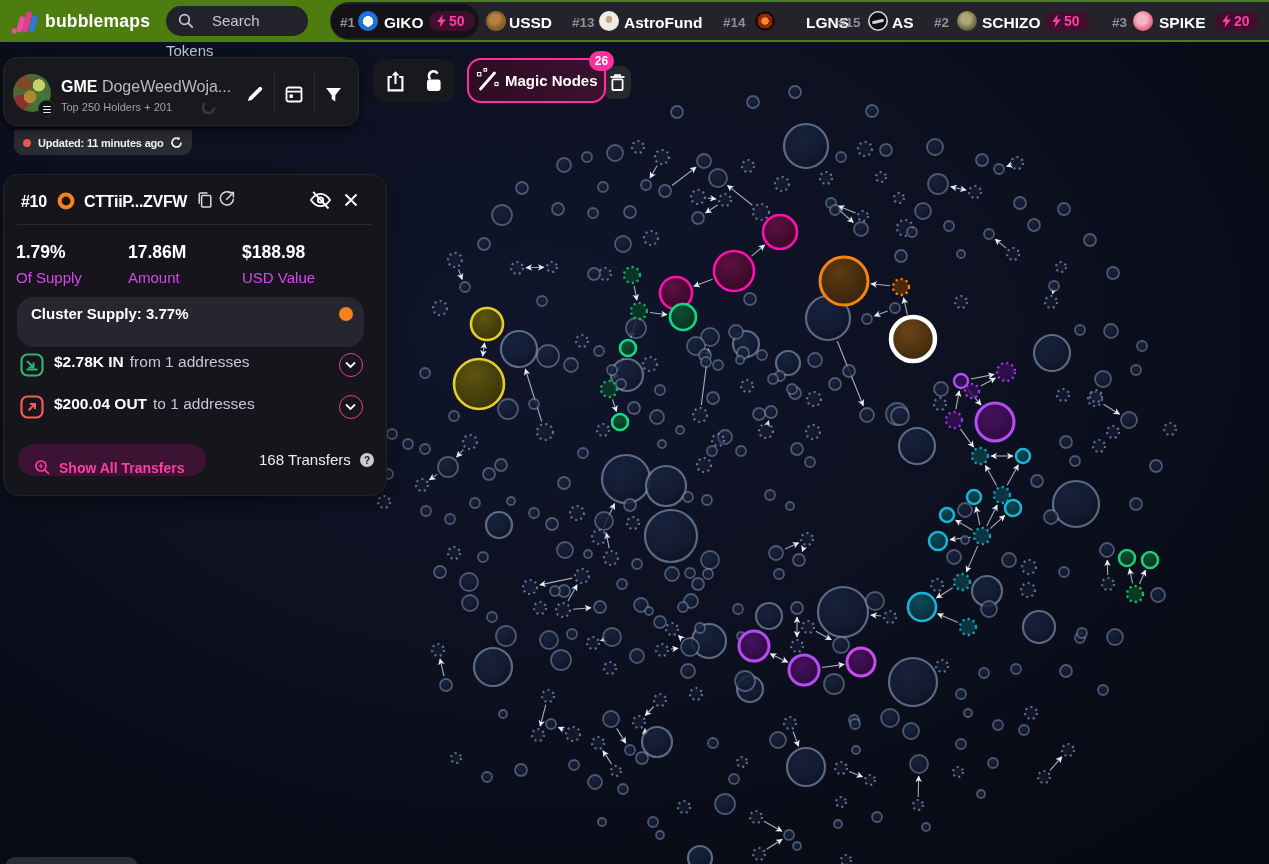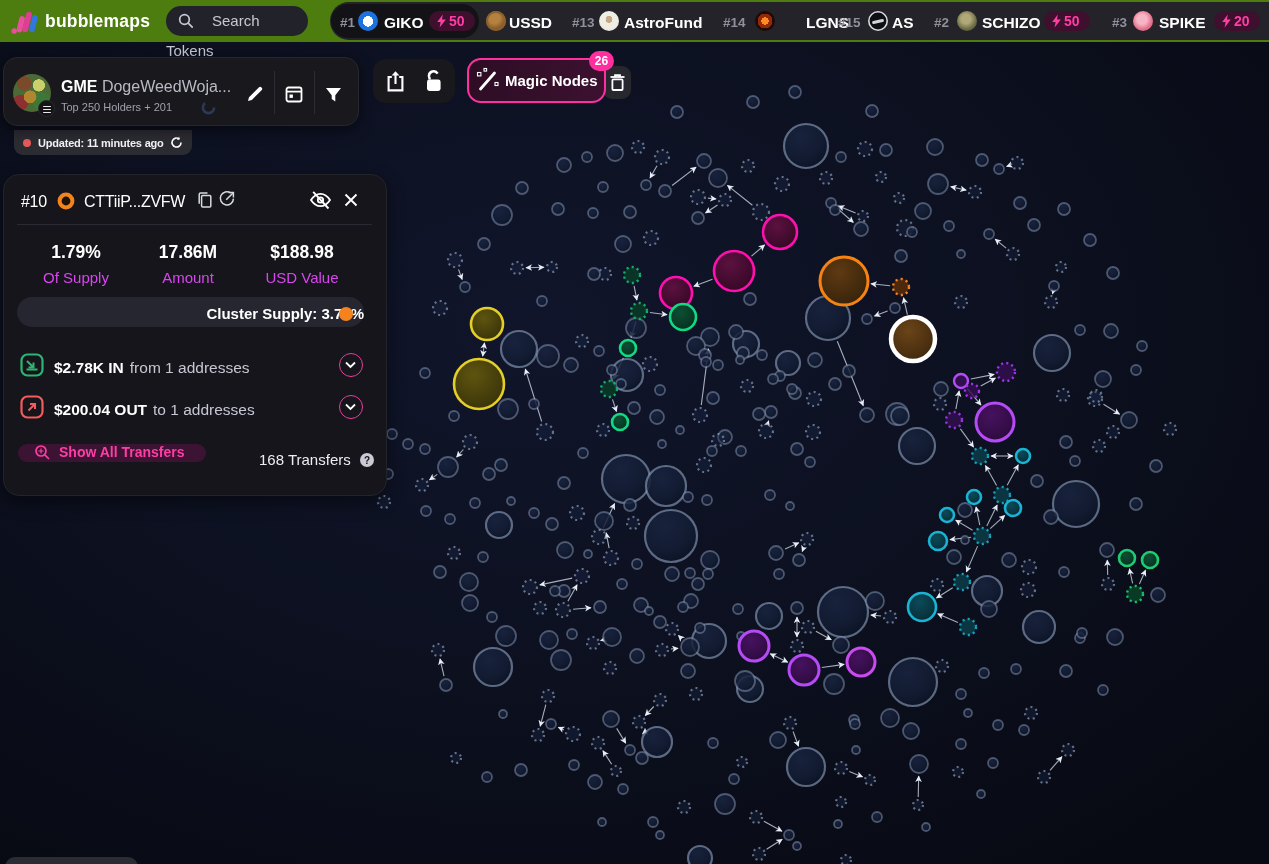--- a/index.html
+++ b/index.html
@@ -40,31 +40,31 @@
 #avbadge { position:absolute; left:38px; top:100px; width:17px; height:17px; border-radius:50%; background:#151518; border:1px solid #2a2a30; z-index:23; }
 #avbadge i { position:absolute; left:3.5px; width:8px; height:1.6px; background:#e8e8ee; border-radius:1px; }
 #updated { position:absolute; left:14px; top:130px; height:25px; background:#2b2b32; border-radius:0 0 9px 9px; display:flex; align-items:center; padding:0 9px 0 9px; z-index:19; color:#f2f2f6; font-size:11px; font-weight:700; letter-spacing:-.2px; }
 #sharebox { position:absolute; left:373px; top:59px; width:82px; height:44px; background:#18181d; border-radius:13px; z-index:21; }
 #magic { position:absolute; left:467px; top:58px; width:139px; height:45px; background:linear-gradient(100deg,#2d0d24,#3c1130); border:2.5px solid #ff2fa0; border-radius:14px; z-index:21; display:flex; align-items:center; }
 #magic .txt { color:#fff; font-weight:700; font-size:15px; margin-left:36px; }
 #magicbadge { position:absolute; left:589px; top:51px; width:25px; height:20px; border-radius:10px; background:#ff2fa0; color:#fff; font-size:12px; font-weight:700; text-align:center; line-height:20px; z-index:22; }
 #trash { position:absolute; left:603px; top:66px; width:28px; height:33px; background:#27272e; border-radius:9px; z-index:20; display:flex; align-items:center; justify-content:center; }
 
 #card { position:absolute; left:3px; top:174px; width:384px; height:322px; background:#15151b; border:1px solid #23232a; border-radius:16px; z-index:21; box-shadow:0 6px 18px rgba(0,0,0,.45); color:#fff; }
-#card .hdr { position:absolute; left:17px; top:17px; font-size:16px; font-weight:400; letter-spacing:-.3px; }
+#card .hdr { position:absolute; left:17px; top:17px; font-size:16px; font-weight:700; letter-spacing:-.3px; }
 #card hr { position:absolute; left:13px; top:49px; width:355px; border:none; border-top:1px solid #2a2a34; }
-.stat { position:absolute; top:67px; width:120px; text-align:center; }
+.stat { position:absolute; top:67px; width:120px; }
 .stat b { font-size:17.5px; }
 .stat span { display:block; margin-top:6px; color:#d946ef; font-size:15px; }
-#cluster { position:absolute; left:13px; top:122px; width:347px; height:30px; background:#262630; border-radius:17px; line-height:34px; font-size:15px; font-weight:700; padding-left:14px;text-align:right; }
-.flowrow { position:absolute; left:16px; height:24px; display:flex; align-items:flex-end; font-size:15.5px; }
+#cluster { position:absolute; left:13px; top:122px; width:347px; height:50px; background:#262630; border-radius:17px; line-height:34px; font-size:15px; font-weight:700; padding-left:14px; }
+.flowrow { position:absolute; left:16px; height:24px; display:flex; align-items:flex-start; font-size:15.5px; }
 .flowrow .amt { font-weight:700; margin-left:10px; }
 .flowrow .rest { color:#c6c7d2; margin-left:6px; }
 .chev { position:absolute; left:335px; width:24px; height:24px; border:1.6px solid #e83e9c; border-radius:50%; }
-#showall { position:absolute; left:14px; top:269px; width:188px; height:18px; background:#3c1333; border-radius:16px; color:#ff3ea5; font-size:14px; font-weight:700; display:flex; align-items:flex-start; }
+#showall { position:absolute; left:14px; top:269px; width:188px; height:32px; background:#3c1333; border-radius:16px; color:#ff3ea5; font-size:14px; font-weight:700; display:flex; align-items:flex-end; }
 #transfers { position:absolute; left:255px; top:276px; font-size:15px; color:#ececf2; }
 #bottomtoast { position:absolute; left:5px; top:857px; width:133px; height:14px; background:#2b2b33; border-radius:10px 10px 0 0; z-index:21; }
 svg.ic { display:block; }
 </style></head>
 <body>
 <svg id="map" width="1269" height="864" viewBox="0 0 1269 864">
 <defs>
 <radialGradient id="bgg" cx="42%" cy="38%" r="75%">
   <stop offset="0%" stop-color="#10152b"></stop>
   <stop offset="55%" stop-color="#0c101f"></stop>

